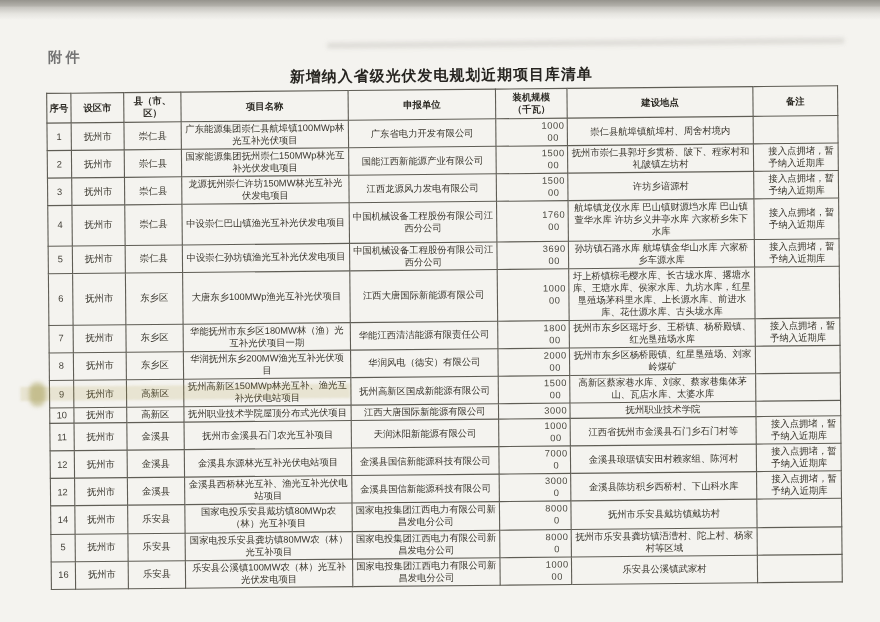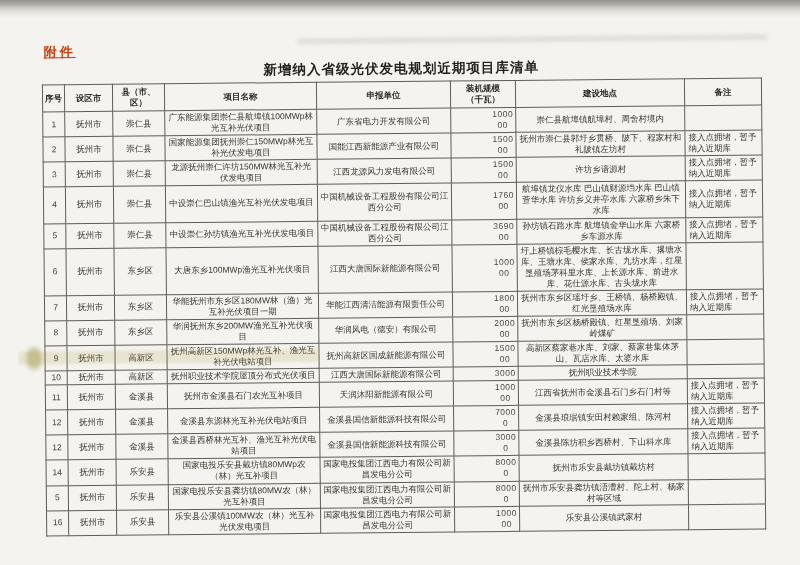--- a/index.html
+++ b/index.html
@@ -18,21 +18,21 @@
     position:absolute;left:0;top:0;width:800px;height:6px;
     background:#87857e;opacity:.8;pointer-events:none;
   }
   
   .content{
     position:absolute;left:0;top:0;width:800px;height:565px;
     transform:rotate(-0.55deg);transform-origin:400px 300px;
   }
   .attachment{
     position:absolute;left:46px;top:40px;
-    font-size:13px;font-weight:700;letter-spacing:3px;color:#c2410c;text-decoration:underline;
+    font-size:13px;font-weight:700;letter-spacing:3px;color:#737373;
   }
   .title{
     position:absolute;left:44px;top:60px;width:719px;
     text-align:center;font-size:13.5px;font-weight:700;
     letter-spacing:1px;color:#262420;
   }
   table.projects{
     position:absolute;left:44px;top:81px;width:719px;
     border-collapse:collapse;table-layout:fixed;
     background:transparent;
@@ -44,21 +44,21 @@
     text-align:center;vertical-align:middle;
     padding:1px 2px;
     word-break:break-all;
     overflow:hidden;
   }
   th{
     font-weight:700;white-space:pre-line;padding:2px 1px;color:#2c2a24;
   }
   td.cell-no{color:#45423a;}
   td.cell-capacity{color:#4b4940;letter-spacing:.5px;padding-left:41px;}
-  td.cell-remark{text-align:left;padding-left:3px;}
+  td.cell-remark{text-align:left;padding-left:13px;}
   
   .smudge-band{
     position:absolute;left:18px;top:348px;width:300px;height:13px;
     background:rgba(165,152,55,.16);filter:blur(1px);pointer-events:none;
   }
   .smudge-blob{
     position:absolute;left:26px;top:344px;width:15px;height:22px;
     background:rgba(140,128,35,.38);filter:blur(2px);border-radius:40%;
     pointer-events:none;
   }

